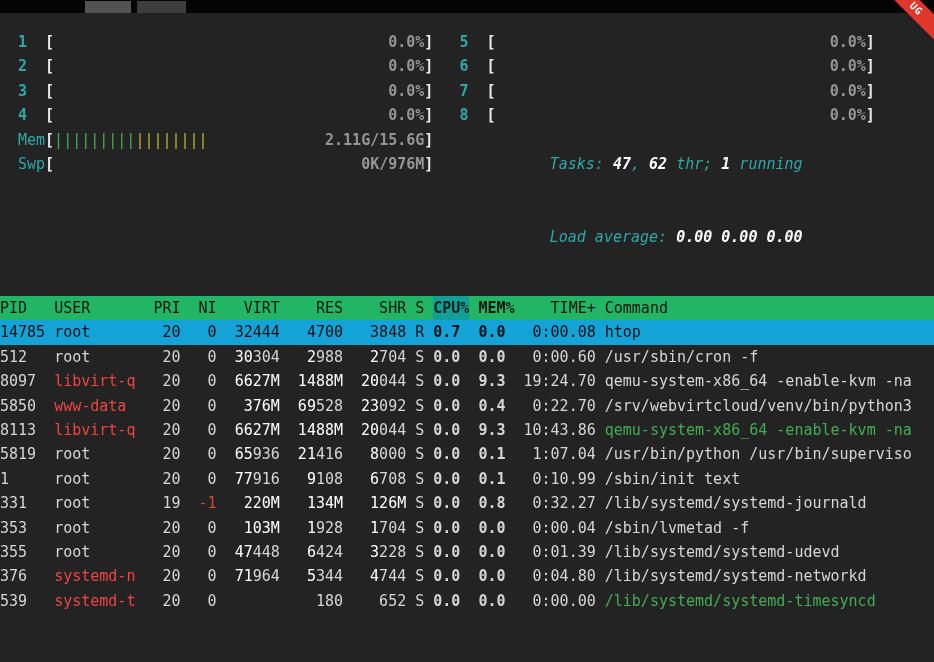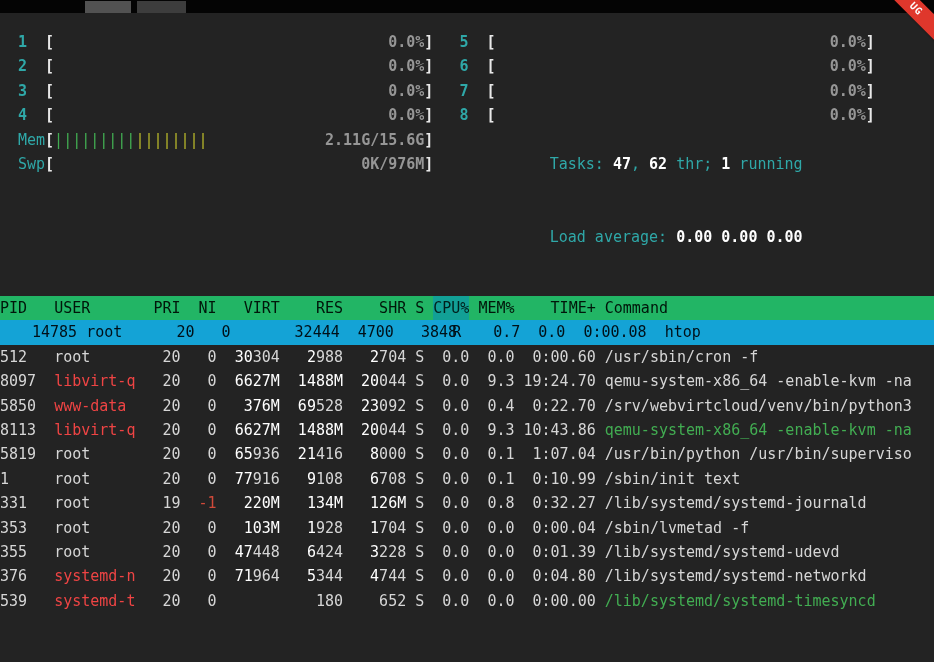--- a/index.html
+++ b/index.html
@@ -28,39 +28,39 @@
   .mline { display:flex; white-space:pre; }
   .lbl { display:inline-block; width:3ch; }
   .cy { color:#2fa8a8; }
   .bb { font-weight:bold; }
   .br { color:#e8e8e8; font-weight:bold; }
   .minner { display:inline-flex; width:41ch; overflow:hidden;text-align:right; }
   .spacer { flex:1; }
   .pct { color:#969696; font-weight:bold; }
   .gp { color:#42ad52; }
   .yp { color:#b5b52a; }
-  .tline { white-space:pre; }
+  .tline { white-space:pre;font-style:italic; }
   .wh { color:#ffffff; }
   .b { font-weight:bold; }
   
   .tbl { margin-top:22px; }
   .thead { background:#22b565; height:24.4px; white-space:nowrap; overflow:hidden; }
   .thead .c { color:#01160a; }
   .thead .c.sort { background:#12a096; color:#01211d; }
   .prow { height:24.4px; white-space:nowrap; overflow:hidden; }
   .prow.sel { background:#14a3d6; }
-  .prow.sel .c, .prow.sel .c * { color:#001018 !important;padding-left:32px; }
+  .prow.sel .c, .prow.sel .c * { color:#001018 !important; }
   .c { display:inline-block; white-space:pre; vertical-align:top; }
   .c-pid  { width:5ch; text-align:left; }
   .c-user { width:9ch; margin-left:1ch; text-align:left; }
   .c-pri  { width:4ch; margin-left:1ch; text-align:right; }
   .c-ni   { width:3ch; margin-left:1ch; text-align:right; }
   .c-virt, .c-res, .c-shr { width:6ch; margin-left:1ch; text-align:right; }
   .c-s    { width:1ch; margin-left:1ch; }
-  .c-cpu, .c-mem { width:4ch; margin-left:1ch; text-align:right; }
+  .c-cpu, .c-mem { width:4ch; margin-left:1ch; text-align:left;font-weight:bold; }
   .c-time { width:8ch; margin-left:1ch; text-align:right; }
   .c-cmd  { margin-left:1ch; }
   .dim { color:#ef4444; }
   .red { color:#d14a3a; }
   .bl  { color:#ffffff; }
   .gr  { color:#42ad52; }
 </style>
 </head>
 <body>
 

